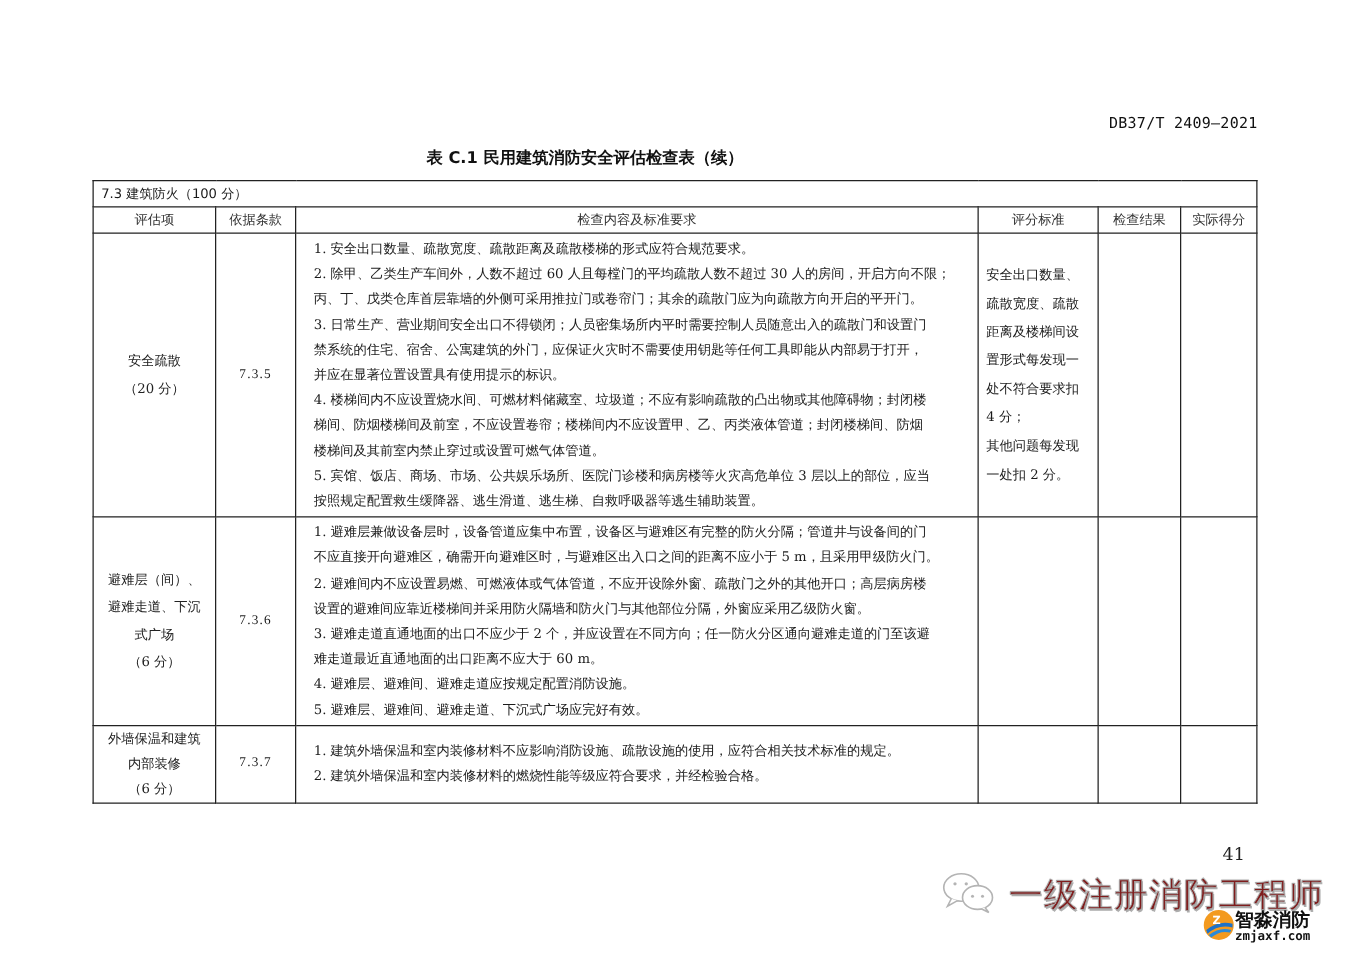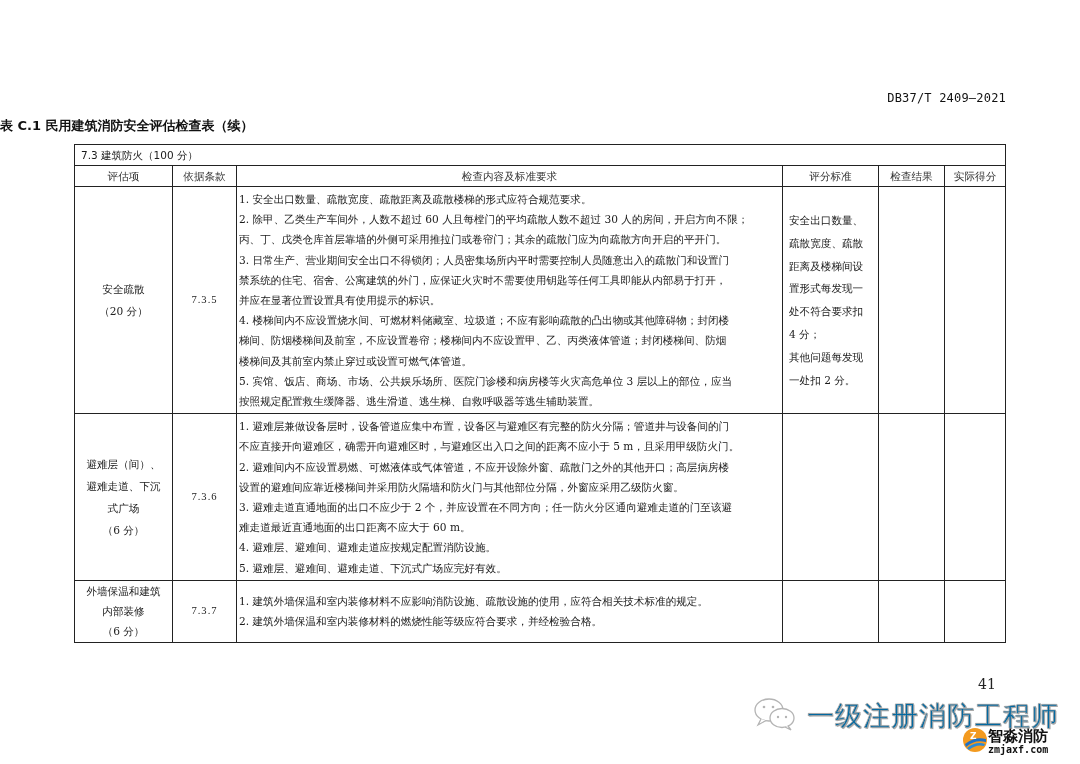--- a/index.html
+++ b/index.html
@@ -6,53 +6,53 @@
   body {
     width: 1080px; height: 764px; background: #ffffff; position: relative; overflow: hidden;
     font-family: "DejaVu Serif", "Liberation Serif", serif; color: #1a1a1a;
   }
   .doc-code {
     position: absolute; top: 91px; right: 74px;
     font-family: "DejaVu Sans Mono", "Liberation Mono", monospace;
     font-size: 12px; letter-spacing: 0.2px; color: #111;
   }
   .table-title {
-    position: absolute; top: 117px; left: 0; width: 936px; text-align: left;
+    position: absolute; top: 117px; left: 0; width: 936px; text-align: center;
     font-family: "DejaVu Sans", "Liberation Sans", sans-serif; font-weight: bold;
     font-size: 13px; color: #111;
   }
   table.main {
     position: absolute; left: 74px; top: 144px; width: 931px;
     border-collapse: collapse; table-layout: fixed;
     font-size: 10.6px; line-height: 20px;
   }
   table.main td {
     border: 1.3px solid #222; padding: 0; vertical-align: middle;
   }
   .section-cell {
     font-family: "DejaVu Sans", "Liberation Sans", sans-serif; font-size: 10.5px;
     padding-left: 6px !important; height: 20px; line-height: 20px;
   }
   .hdr td { text-align: center; height: 20px; line-height: 20px; color: #333; }
   .c-item { text-align: center; color: #222; }
   .c-basis { text-align: center; letter-spacing: 1px; font-family: Liberation Serif, serif; }
-  .c-content { padding: 2px 2px !important; }
+  .c-content { padding: 2px 14px !important; }
   .c-content div { line-height: 20.2px; white-space: nowrap; }
   .c-scoring { padding: 0 4px 0 6px !important; text-align: left; margin-top: 36px; }
   .c-scoring div { line-height: 22.8px; }
   .item-line { line-height: 22px; }
   .page-num {
     position: absolute; top: 676px; left: 978px; font-size: 14px; color: #222;
   }
   .watermark {
     position: absolute; top: 696px; left: 753px; height: 40px; display: flex; align-items: center;
   }
   .wm-text {
     font-family: "DejaVu Sans", "Liberation Sans", sans-serif; font-size: 27px;
-    color: #0369a1; letter-spacing: 1px; margin-left: 10px;
+    color: #7f1d1d; letter-spacing: 1px; margin-left: 10px;
     text-shadow: 0 0 1px #9a9a9a, 0 0 1px #9a9a9a, 1px 1px 0 #b0b0b0;
     -webkit-text-stroke: 0.6px #a8a8a8;
   }
   .logo {
     position: absolute; top: 727px; left: 962px; display: flex; align-items: center;
   }
   .logo-text { margin-left: 0; }
   .logo-cn {
     font-family: "DejaVu Sans", "Liberation Sans", sans-serif; font-weight: bold;
     font-size: 15px; color: #111; line-height: 16px;

